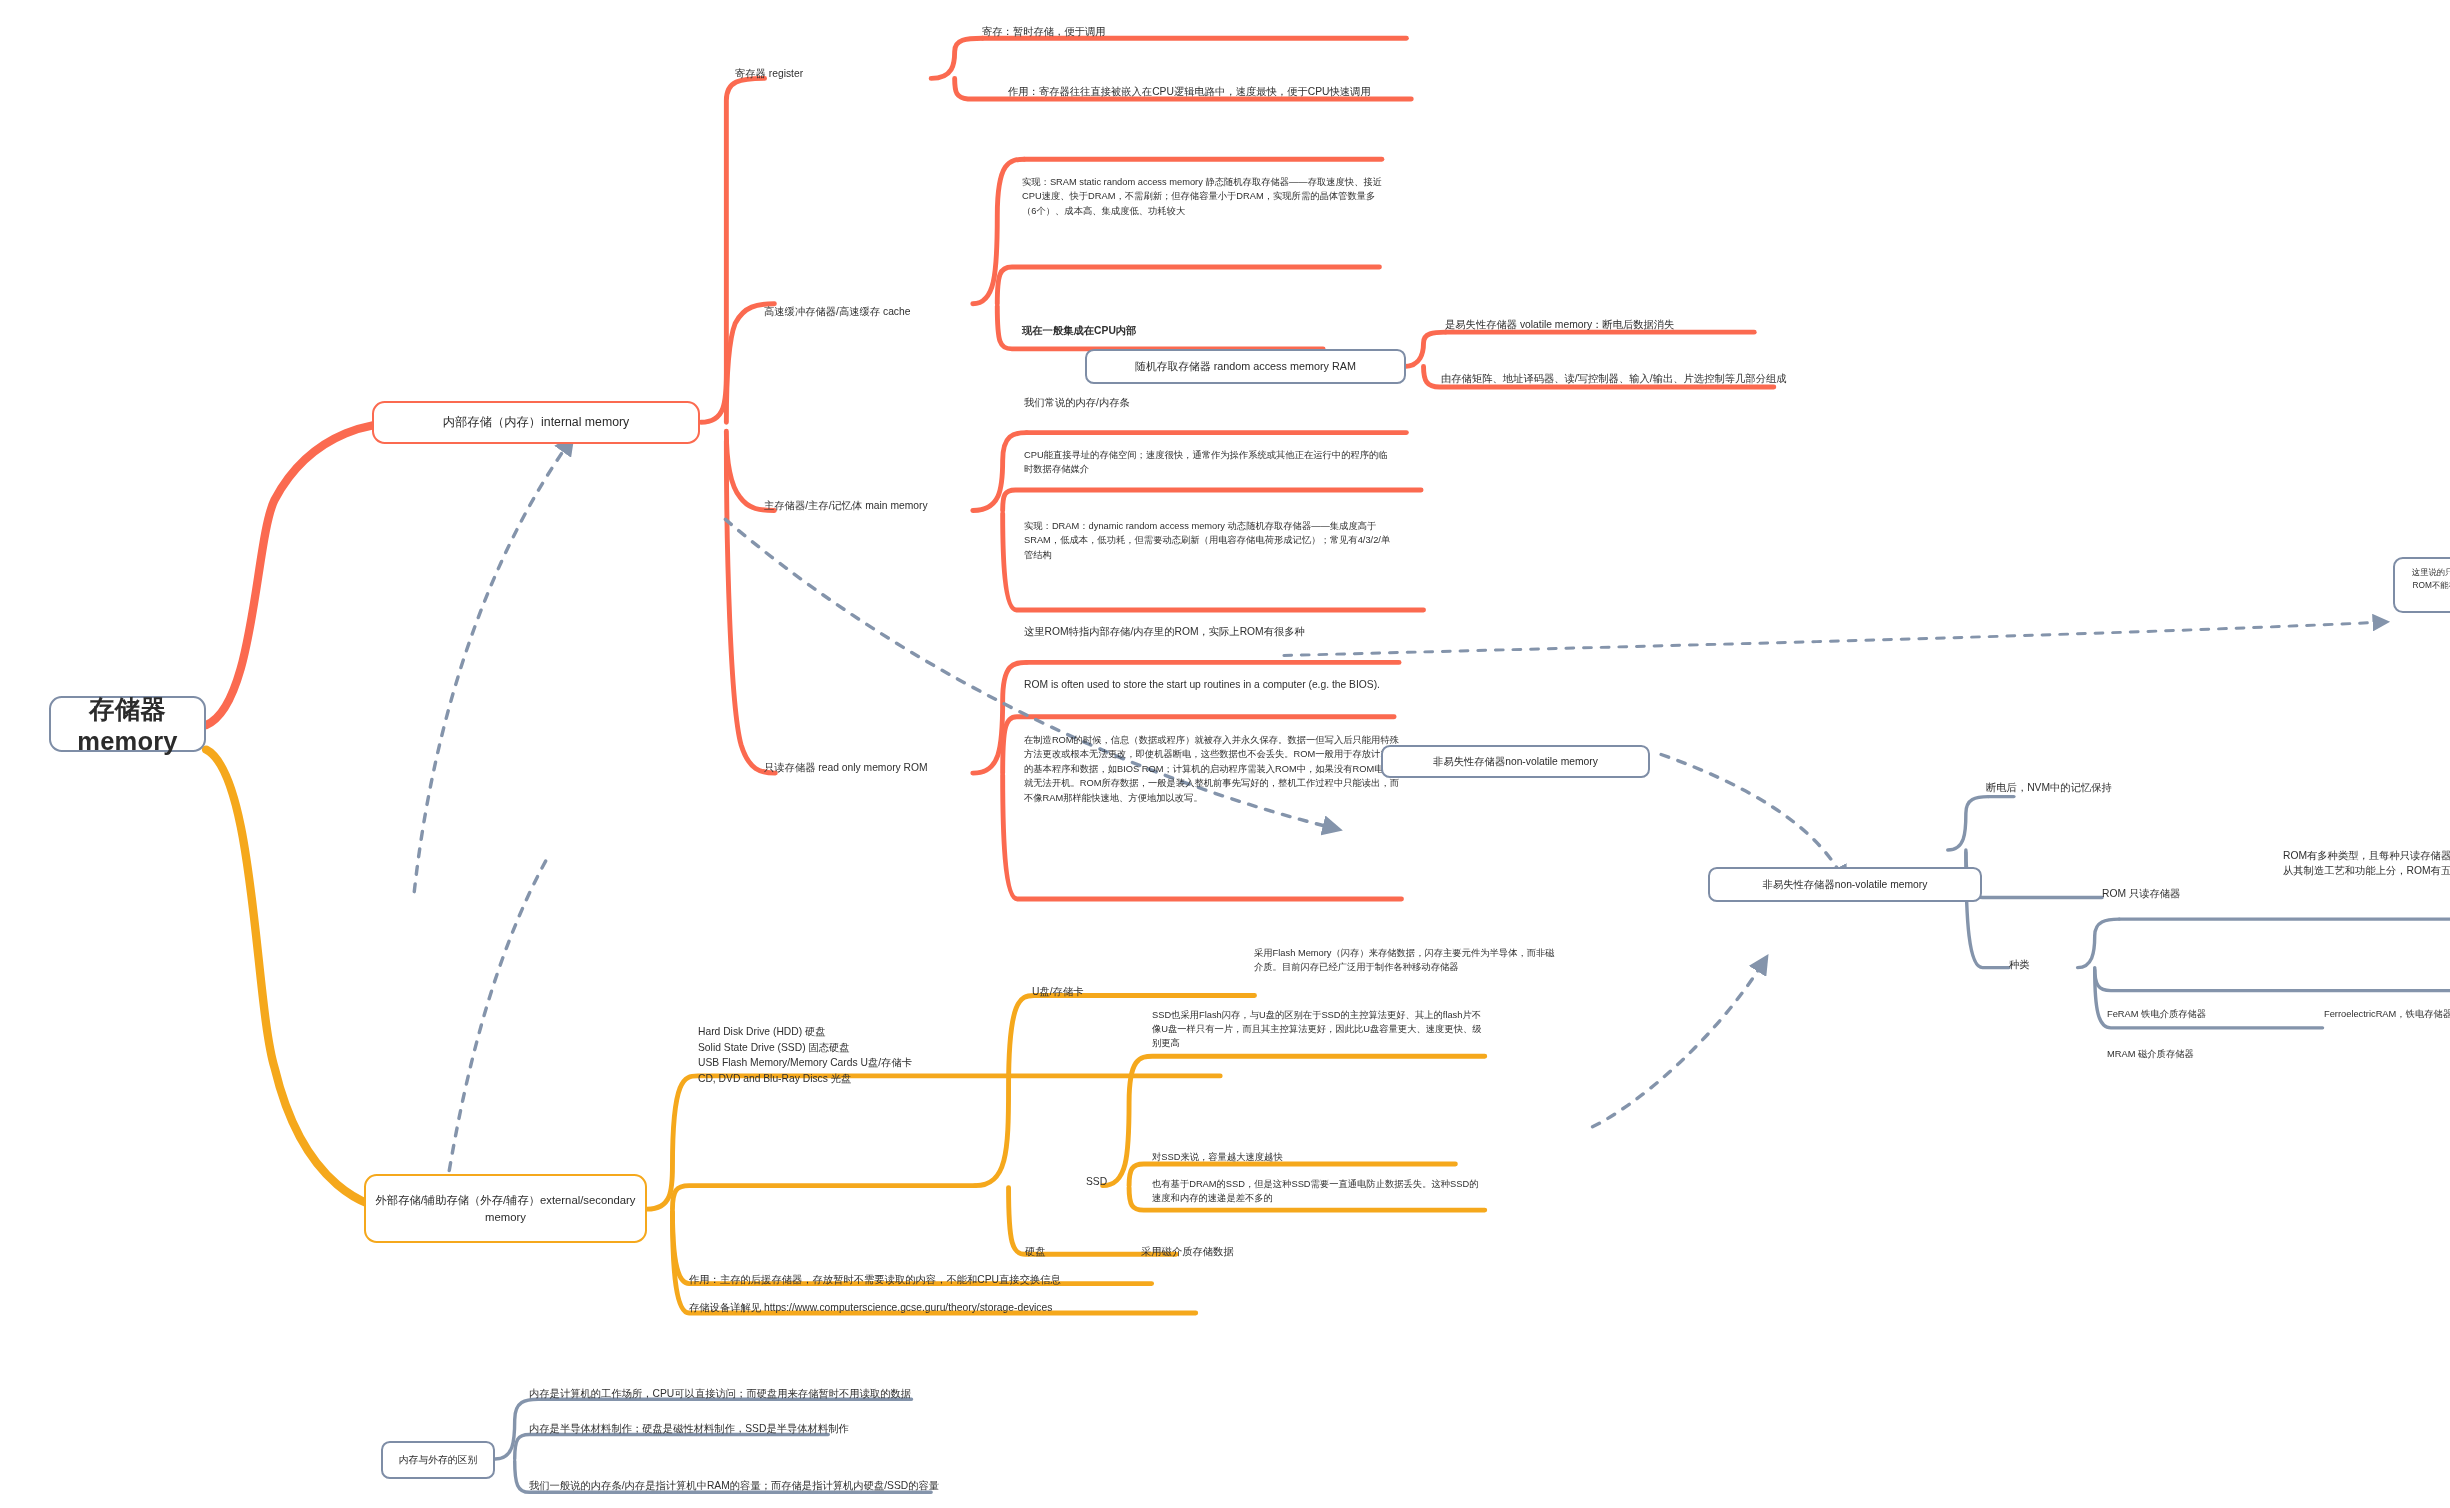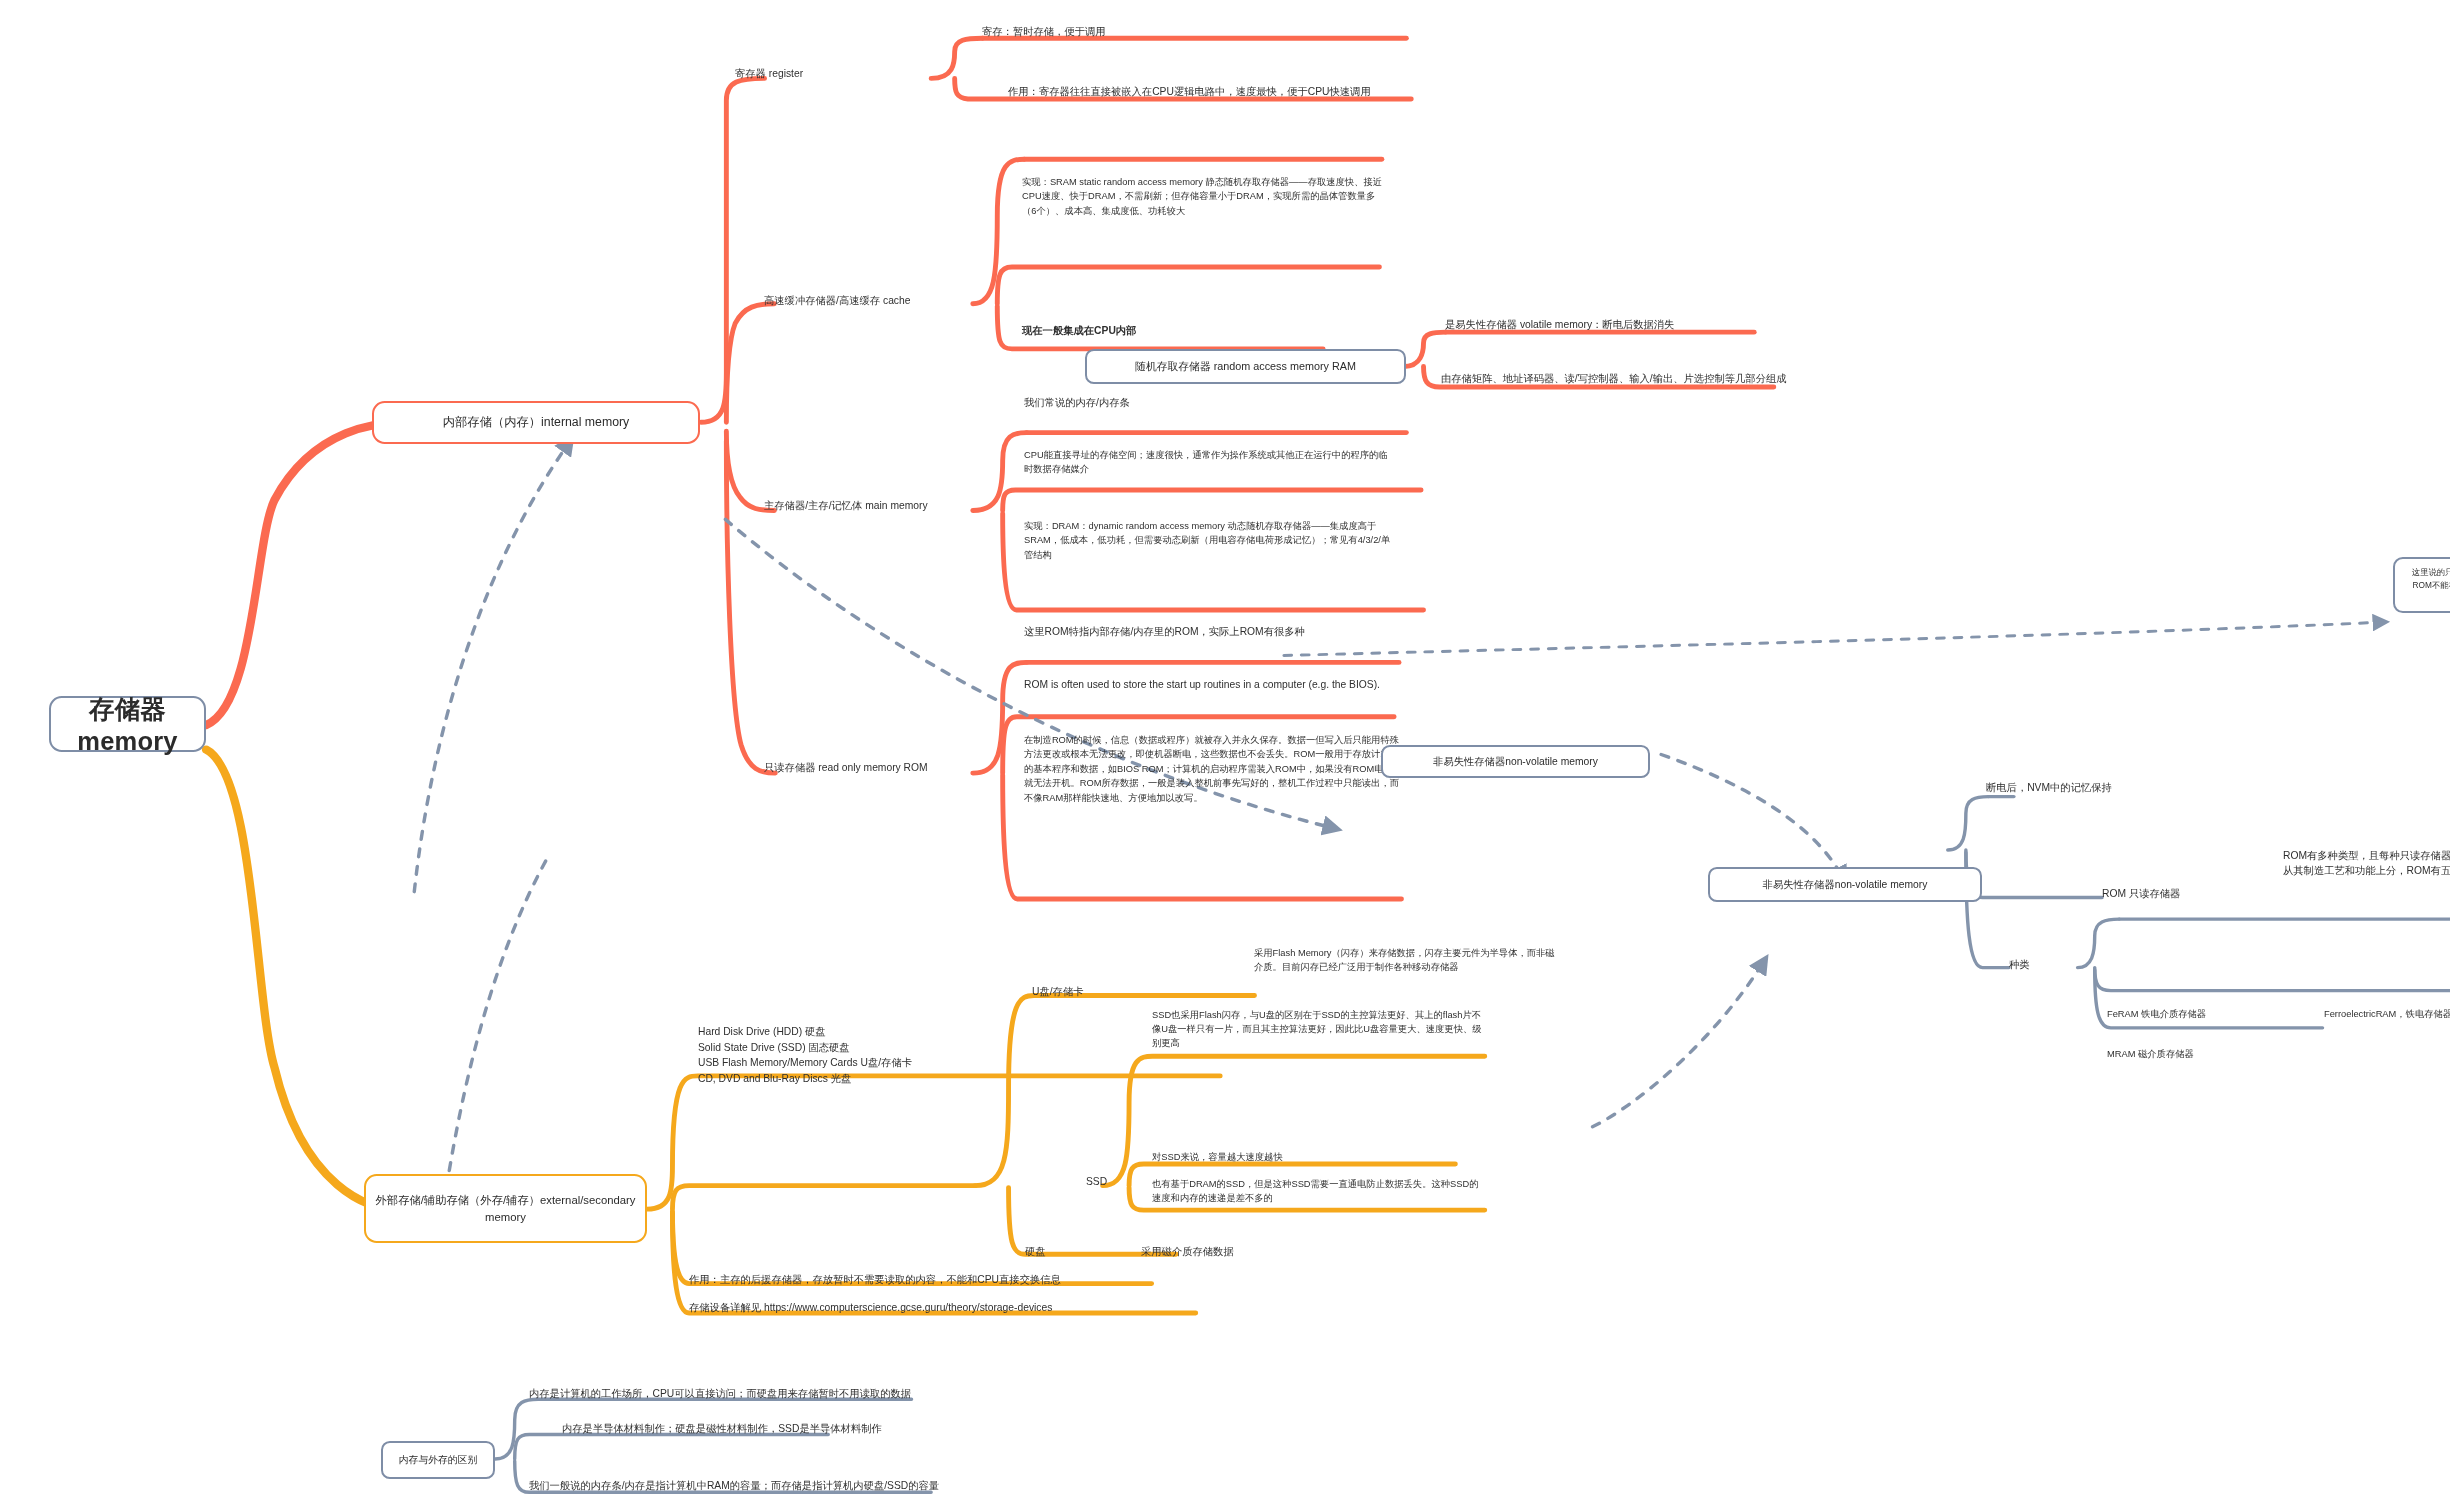--- a/index.html
+++ b/index.html
@@ -145,21 +145,21 @@
 <div class="node plain md" style="left:735px;top:66px;width:206px;">
   <span>寄存器 register</span>
 </div>
 <div class="node plain md" style="left:982px;top:23.5px;width:441px;">
   <span>寄存：暂时存储，便于调用</span>
 </div>
 <div class="node plain md" style="left:968px;top:84px;width:539px;margin-left:40px;">
   <span>作用：寄存器往往直接被嵌入在CPU逻辑电路中，速度最快，便于CPU快速调用</span>
 </div>
 
-<div class="node plain md" style="left:764px;top:293px;width:211px;">
+<div class="node plain md" style="left:764px;top:304px;width:211px;">
   <span>高速缓冲存储器/高速缓存 cache</span>
 </div>
 <div class="node plain sm" style="left:1022px;top:175px;width:363px;line-height:1.55;">
   <span>实现：SRAM static random access memory 静态随机存取存储器——存取速度快、接近CPU速度、快于DRAM，不需刷新；但存储容量小于DRAM，实现所需的晶体管数量多（6个）、成本高、集成度低、功耗较大</span>
 </div>
 <div class="node plain md" style="left:1022px;top:323px;width:304px;font-weight:bold;">
   <span>现在一般集成在CPU内部</span>
 </div>
 
 <div class="node plain md" style="left:764px;top:498px;width:211px;">
@@ -280,21 +280,21 @@
 <div class="node plain md" style="left:689px;top:1300px;width:539px;">
   <span>存储设备详解见 https://www.computerscience.gcse.guru/theory/storage-devices</span>
 </div>
 
 <div class="node boxed thin" style="left:381px;top:1441px;width:114px;height:38px;">
   <span class="md" style="font-size:9.8px;">内存与外存的区别</span>
 </div>
 <div class="node plain md" style="left:529px;top:1386px;width:490px;">
   <span>内存是计算机的工作场所，CPU可以直接访问；而硬盘用来存储暂时不用读取的数据</span>
 </div>
-<div class="node plain md" style="left:529px;top:1421px;width:441px;margin-left:33px;">
+<div class="node plain md" style="left:529px;top:1421px;width:441px;">
   <span>内存是半导体材料制作；硬盘是磁性材料制作，SSD是半导体材料制作</span>
 </div>
 <div class="node plain md" style="left:529px;top:1478px;width:515px;">
   <span>我们一般说的内存条/内存是指计算机中RAM的容量；而存储是指计算机内硬盘/SSD的容量</span>
 </div>
 
 </div>
 
 
 </body></html>

